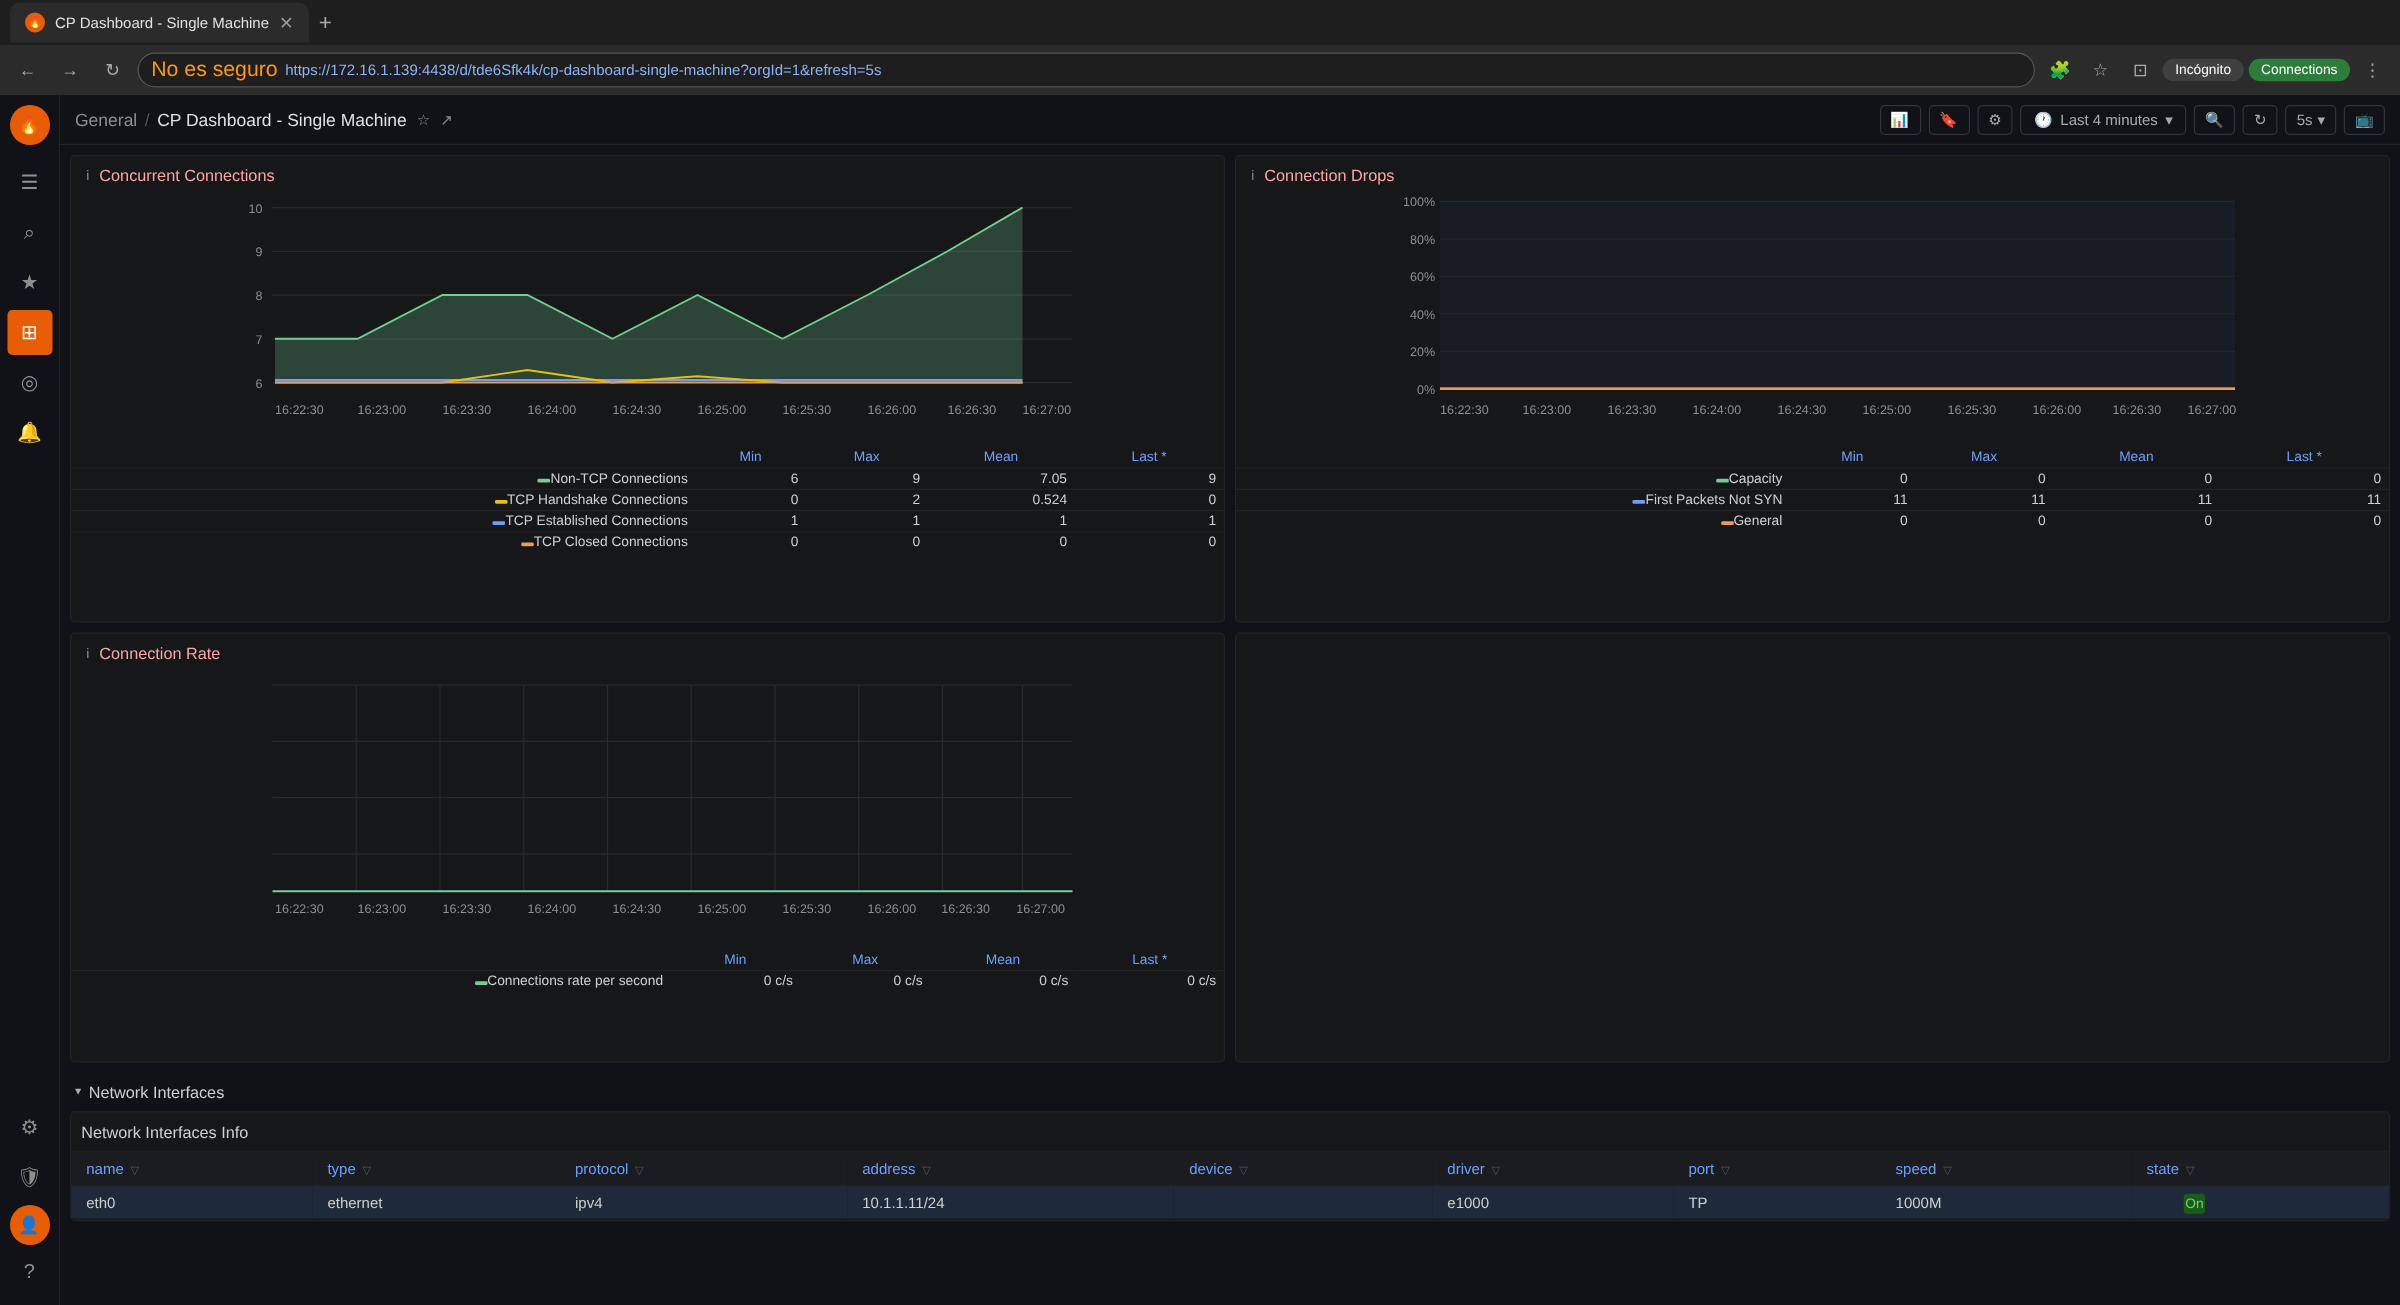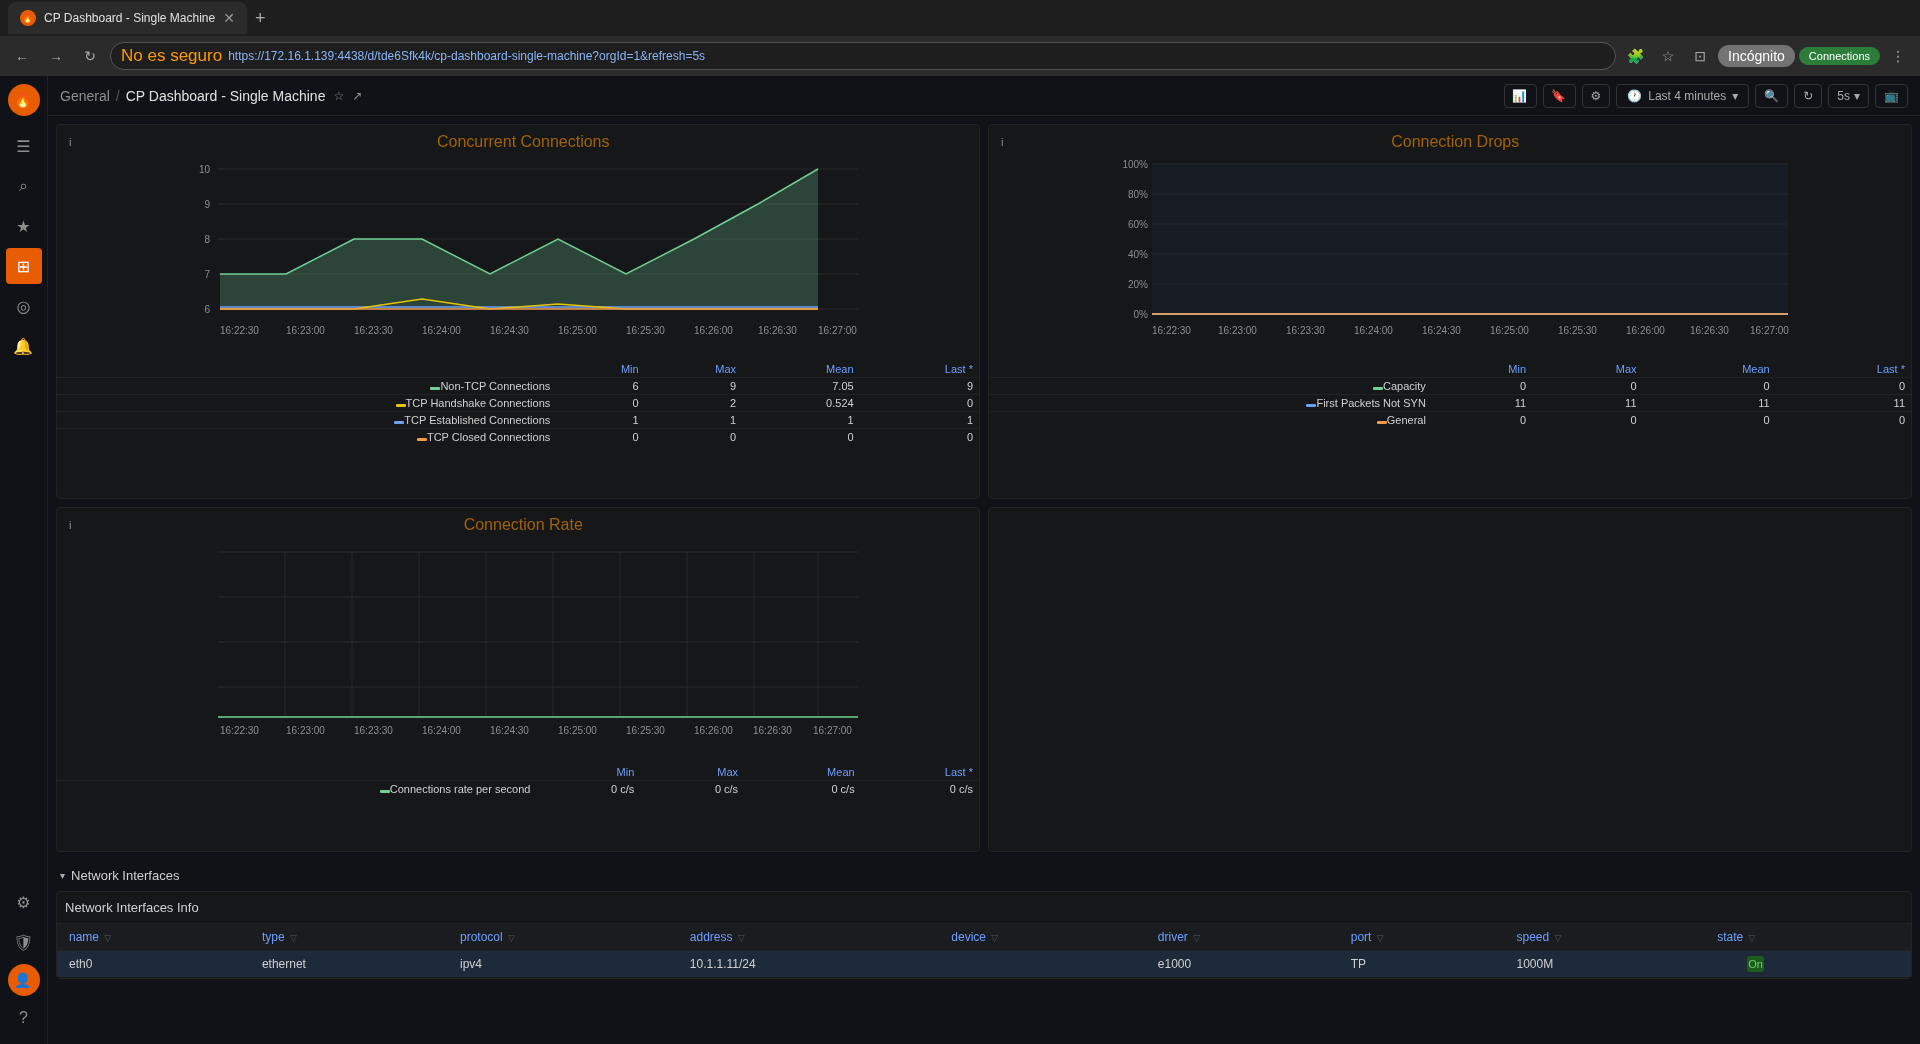--- a/index.html
+++ b/index.html
@@ -11,21 +11,21 @@
     .browser-tab { display: flex; align-items: center; background: #2b2b2b; border-radius: 8px 8px 0 0; padding: 0 12px; height: 32px; gap: 8px; font-size: 12px; color: #e0e0e0; min-width: 180px; }
     .browser-tab .favicon { width: 16px; height: 16px; background: #e85d04; border-radius: 50%; display: flex; align-items: center; justify-content: center; font-size: 9px; color: white; }
     .tab-close { margin-left: auto; color: #999; cursor: pointer; font-size: 14px; }
     .new-tab-btn { color: #aaa; font-size: 18px; cursor: pointer; margin-left: 4px; }
     .browser-nav-bar { display: flex; align-items: center; background: #2b2b2b; height: 40px; padding: 0 8px; gap: 6px; }
     .nav-btn { width: 28px; height: 28px; border-radius: 50%; border: none; background: transparent; color: #aaa; cursor: pointer; font-size: 14px; display: flex; align-items: center; justify-content: center; }
     .address-bar { flex: 1; height: 28px; background: #1e1e1e; border: 1px solid #555; border-radius: 14px; display: flex; align-items: center; padding: 0 10px; gap: 6px; font-size: 12px; color: #e0e0e0; }
     .address-bar .warning { color: #f90; font-size: 17px; }
     .address-bar .url { color: #8ab4f8; }
     .nav-right-btns { display: flex; align-items: center; gap: 4px; }
-    .incognito-btn { background: #737373; color: #fff; border: none; border-radius: 12px; padding: 3px 10px; font-size: 14px; cursor: pointer; }
+    .incognito-btn { background: #404040; color: #fff; border: none; border-radius: 12px; padding: 3px 10px; font-size: 11px; cursor: pointer; }
     .update-btn { background: #2d7d3a; color: #fff; border: none; border-radius: 12px; padding: 3px 10px; font-size: 11px; cursor: pointer; }
 
     
     .app-layout { display: flex; height: calc(1044px - 76px); }
     .sidebar { width: 48px; background: #111217; border-right: 1px solid #222; display: flex; flex-direction: column; align-items: center; padding: 8px 0; gap: 4px; }
     .sidebar-icon { width: 36px; height: 36px; display: flex; align-items: center; justify-content: center; border-radius: 4px; cursor: pointer; color: #8e8e8e; font-size: 16px; }
     .sidebar-icon.active { background: #e85d04; color: #fff; }
     .sidebar-logo { width: 32px; height: 32px; background: #e85d04; border-radius: 50%; display: flex; align-items: center; justify-content: center; color: white; font-size: 14px; margin-bottom: 8px; }
     .sidebar-bottom { margin-top: auto; display: flex; flex-direction: column; align-items: center; gap: 4px; }
     
@@ -41,27 +41,27 @@
     .tb-btn { background: transparent; border: 1px solid #333; border-radius: 4px; color: #aaa; padding: 4px 8px; cursor: pointer; font-size: 12px; display: flex; align-items: center; gap: 4px; }
     .time-picker { background: #111217; border: 1px solid #333; border-radius: 4px; color: #aaa; padding: 4px 10px; cursor: pointer; font-size: 12px; display: flex; align-items: center; gap: 6px; }
     .refresh-interval { background: #111217; border: 1px solid #333; border-radius: 4px; color: #aaa; padding: 4px 8px; cursor: pointer; font-size: 12px; display: flex; align-items: center; gap: 4px; }
 
     
     .dashboard { flex: 1; overflow-y: auto; background: #111217; padding: 8px; display: grid; grid-template-columns: 1fr 1fr; grid-template-rows: auto auto; gap: 8px; }
     
     .panel { background: #161719; border: 1px solid #222; border-radius: 4px; position: relative; }
     .panel-header { padding: 8px 12px 4px; display: flex; align-items: center; }
     .panel-info { color: #8e8e8e; font-size: 11px; margin-right: 8px; }
-    .panel-title { font-size: 16px; color: #a16207; font-weight: 500; flex: 1; text-align: center; }
+    .panel-title { font-size: 13px; color: #fca5a5; font-weight: 500; flex: 1; text-align: left; }
     
     .chart-area { padding: 4px 8px 0; position: relative; }
     .chart-svg { width: 100%; }
     
     .legend-table { width: 100%; border-collapse: collapse; font-size: 11px; margin-top: 4px; }
-    .legend-table th { color: #6e9fff; text-align: right; padding: 2px 6px; font-weight: normal; }
+    .legend-table th { color: #6e9fff; padding: 2px 6px; font-weight: normal; }
     .legend-table th.left { text-align: left; }
     .legend-table td { padding: 2px 6px; text-align: right; color: #d0d0d0; }
     .legend-dot { width: 10px; height: 3px; border-radius: 1px; display: inline-block; flex-shrink: 0; }
     .legend-row td { border-top: 1px solid #222; }
 
     
     .network-section { grid-column: 1 / -1; background: #111217; }
     .section-header { display: flex; align-items: center; gap: 6px; padding: 8px 4px; font-size: 13px; color: #d0d0d0; cursor: pointer; }
     .section-chevron { color: #aaa; font-size: 10px; }
     

